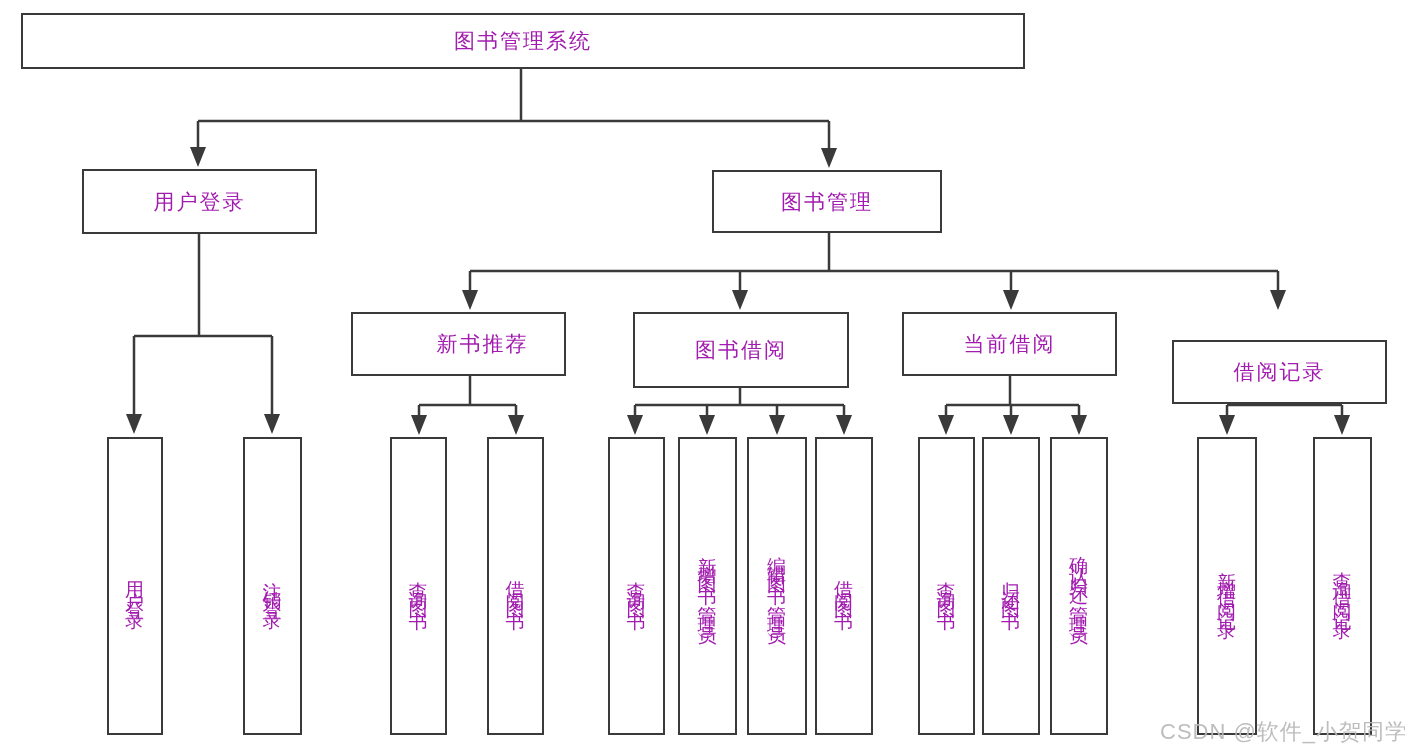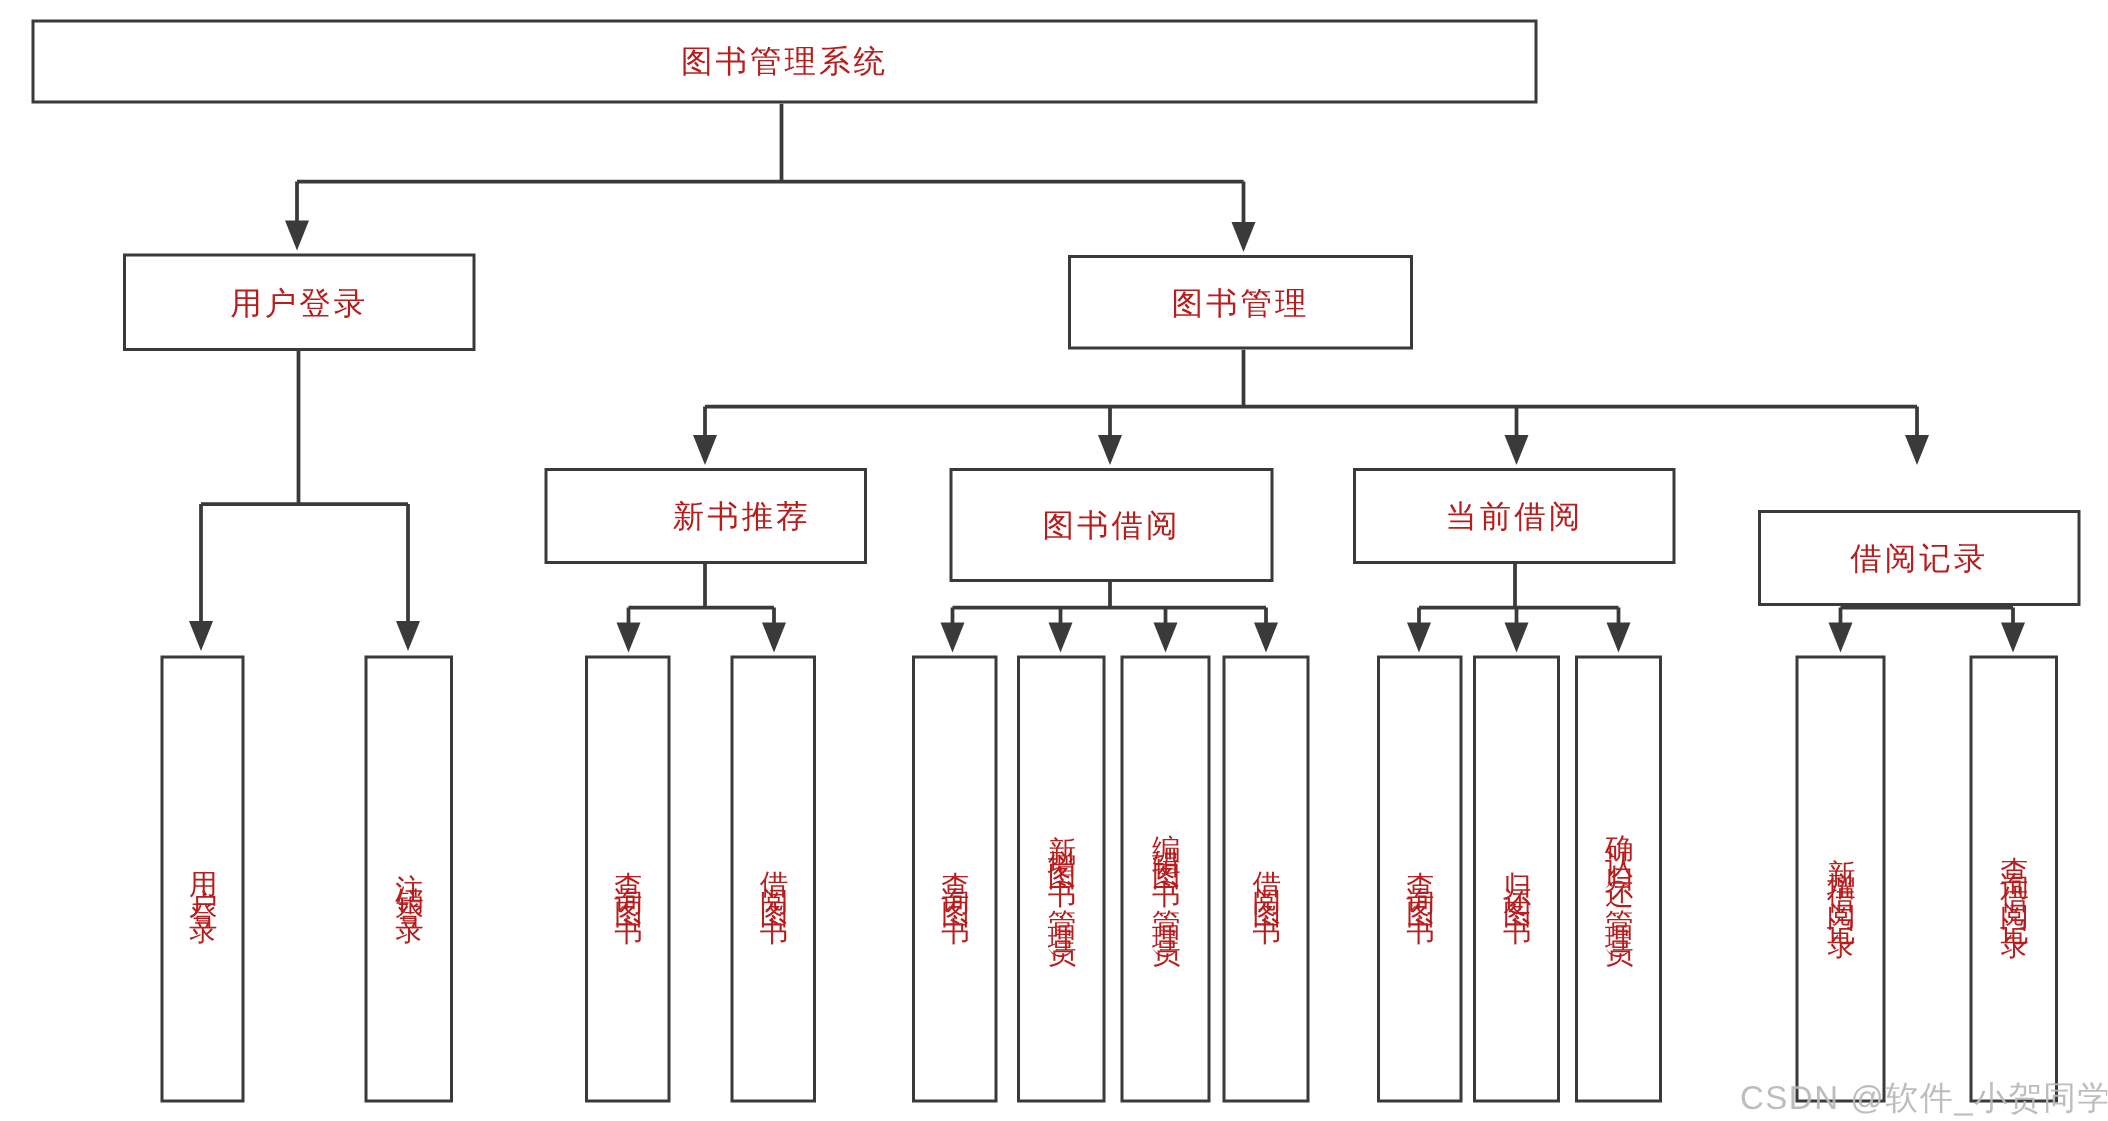--- a/index.html
+++ b/index.html
@@ -18,39 +18,39 @@
     pointer-events: none;
   }
   .box {
     position: absolute;
     box-sizing: border-box;
     border: 2.5px solid #3a3a3a;
     background: #ffffff;
     display: flex;
     align-items: center;
     justify-content: center;
-    color: #b91c1c;
+    color: #a21caf;
   }
   .htext {
     font-size: 21px;
     letter-spacing: 2px;
     white-space: nowrap;
   }
   .vtext {
     writing-mode: vertical-rl;
     font-size: 19px;
     line-height: 1;
     letter-spacing: 10px;
     white-space: nowrap;
   }
   
   .b-root   { left: 21px;   top: 13px;  width: 1004px; height: 56px; }
   .b-login  { left: 82px;   top: 169px; width: 235px;  height: 65px; }
   .b-mgmt   { left: 712px;  top: 170px; width: 230px;  height: 63px; }
-  .b-new    { left: 363px;  top: 312px; width: 215px;  height: 64px; padding-left: 48px; }
+  .b-new    { left: 351px;  top: 312px; width: 215px;  height: 64px; padding-left: 48px; }
   .b-borrow { left: 633px;  top: 312px; width: 216px;  height: 76px; }
   .b-cur    { left: 902px;  top: 312px; width: 215px;  height: 64px; font-family: Liberation Serif, serif; }
   .b-rec    { left: 1172px; top: 312px; width: 215px;  height: 64px; margin-top: 28px; }
   .leaf     { top: 437px; height: 298px; }
   .L1  { left: 107px;  width: 56px; }
   .L2  { left: 243px;  width: 59px; }
   .L3  { left: 390px;  width: 57px; }
   .L4  { left: 487px;  width: 57px; }
   .L5  { left: 608px;  width: 57px; }
   .L6  { left: 678px;  width: 59px; }

